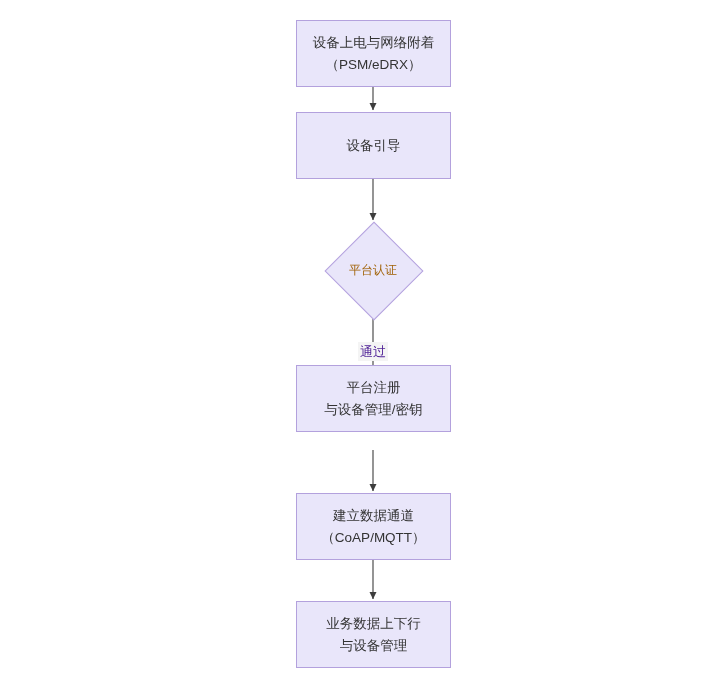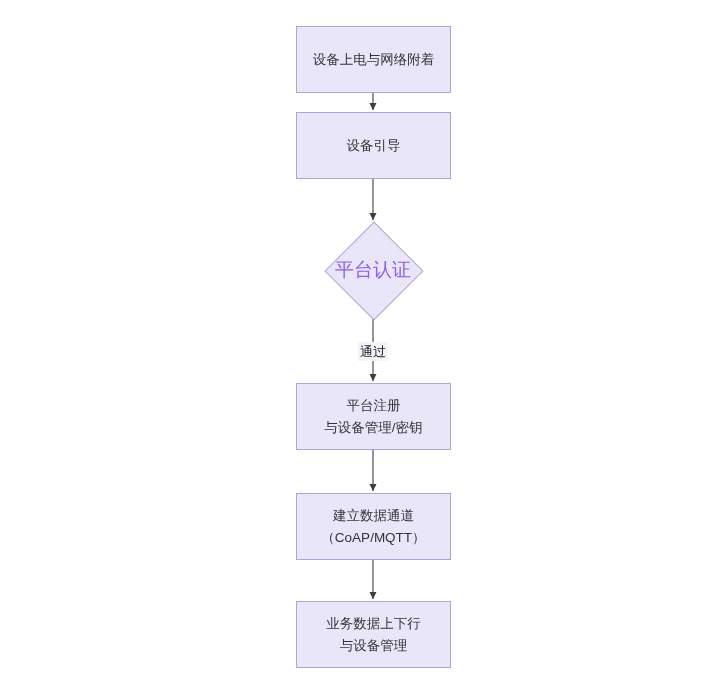--- a/index.html
+++ b/index.html
@@ -60,31 +60,31 @@
     height: 68px;
     margin-left: -34px;
     margin-top: -34px;
     background: #e9e6fa;
     border: 1px solid #b3a1dd;
     transform: rotate(45deg);
   }
   .diamond-label {
     position: relative;
     z-index: 2;
-    font-size: 19px;
-    color: #8b5cf6;
+    font-size: 12px;
+    color: #a16207;
     line-height: 20px;
   }
   .node-line {
     display: block;
   }
   .edge-label {
     position: absolute;
     background: #f4f4f4;
-    color: #0f172a;
+    color: #4c1d95;
     font-size: 13px;
     line-height: 17px;
     padding: 1px 2px;
     white-space: nowrap;
     transform: translateX(-50%);
   }
 </style>
 </head>
 <body>
 
@@ -101,36 +101,37 @@
 
     <line x1="373" y1="179" x2="373" y2="220" stroke="#3d3d3d" stroke-width="1.1" marker-end="url(#arrowhead)"></line>
 
     <line x1="373" y1="318" x2="373" y2="381" stroke="#3d3d3d" stroke-width="1.1" marker-end="url(#arrowhead)"></line>
 
     <line x1="373" y1="450" x2="373" y2="491" stroke="#3d3d3d" stroke-width="1.1" marker-end="url(#arrowhead)"></line>
 
     <line x1="373" y1="560" x2="373" y2="599" stroke="#3d3d3d" stroke-width="1.1" marker-end="url(#arrowhead)"></line>
   </svg>
 
-  <div class="node node-process" style="left:296px; top:26px;">
+  <div class="node node-process" style="left:296px; top:20px;">
     <span class="node-line">设备上电与网络附着</span>
+    <span class="node-line">（PSM/eDRX）</span>
   </div>
 
   <div class="node node-process" style="left:296px; top:112px;text-align:right;">
     <span class="node-line">设备引导</span>
   </div>
 
   <div class="node node-decision" style="left:325px; top:222px;">
     <span class="diamond-shape"></span>
     <span class="diamond-label">平台认证</span>
   </div>
 
   <div class="edge-label" style="left:373px; top:342px;">通过</div>
 
-  <div class="node node-process" style="left:296px; top:383px;justify-content:center;">
+  <div class="node node-process" style="left:296px; top:365px;justify-content:center;">
     <span class="node-line">平台注册</span>
     <span class="node-line">与设备管理/密钥</span>
   </div>
 
   <div class="node node-process" style="left:296px; top:601px;">
     <span class="node-line">业务数据上下行</span>
     <span class="node-line">与设备管理</span>
   </div>
 
   <div class="node node-process" style="left:296px; top:493px;">

